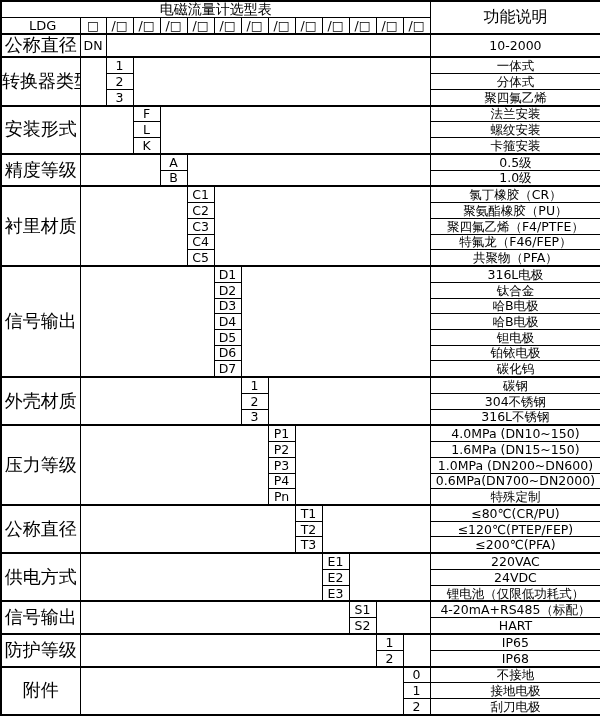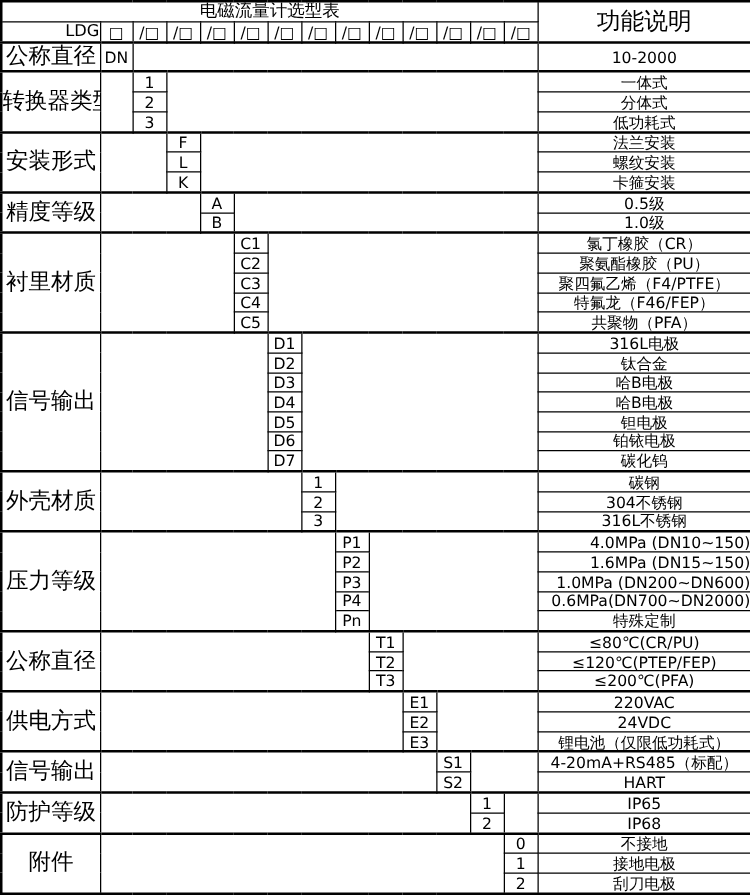--- a/index.html
+++ b/index.html
@@ -34,32 +34,32 @@
     white-space: nowrap;
     overflow: hidden;
   }
   tr.sec > td {
     border-top: 2px solid #000000;
   }
   td.title {
     font-size: 14px;
   }
   td.fn-header {
-    font-size: 19px;
+    font-size: 16px;
   }
   td.lbl {
     font-size: 18px;
   }
   td.model-prefix {
-    text-align: right;
+    text-align: center;
     padding-left: 4px;
     font-size: 13px;
   }
   td.desc.left {
-    text-align: right;
+    text-align: center;
     padding-left: 0;
   }
   tr.r-title { height: 16px; }
   tr.r-model { height: 17px; }
 </style>
 </head>
 <body>
 
 <div class="page">
 <table class="sel-table">
@@ -117,21 +117,21 @@
     <td class="code">1</td>
     <td class="gap" rowspan="3" colspan="11"></td>
     <td class="desc">一体式</td>
   </tr>
   <tr>
     <td class="code">2</td>
     <td class="desc">分体式</td>
   </tr>
   <tr>
     <td class="code">3</td>
-    <td class="desc">低功耗式</td>
+    <td class="desc">聚四氟乙烯</td>
   </tr>
 
   <tr class="sec">
     <td class="lbl" rowspan="3">安装形式</td>
     <td class="gap" rowspan="3" colspan="2"></td>
     <td class="code">F</td>
     <td class="gap" rowspan="3" colspan="10"></td>
     <td class="desc">法兰安装</td>
   </tr>
   <tr>

